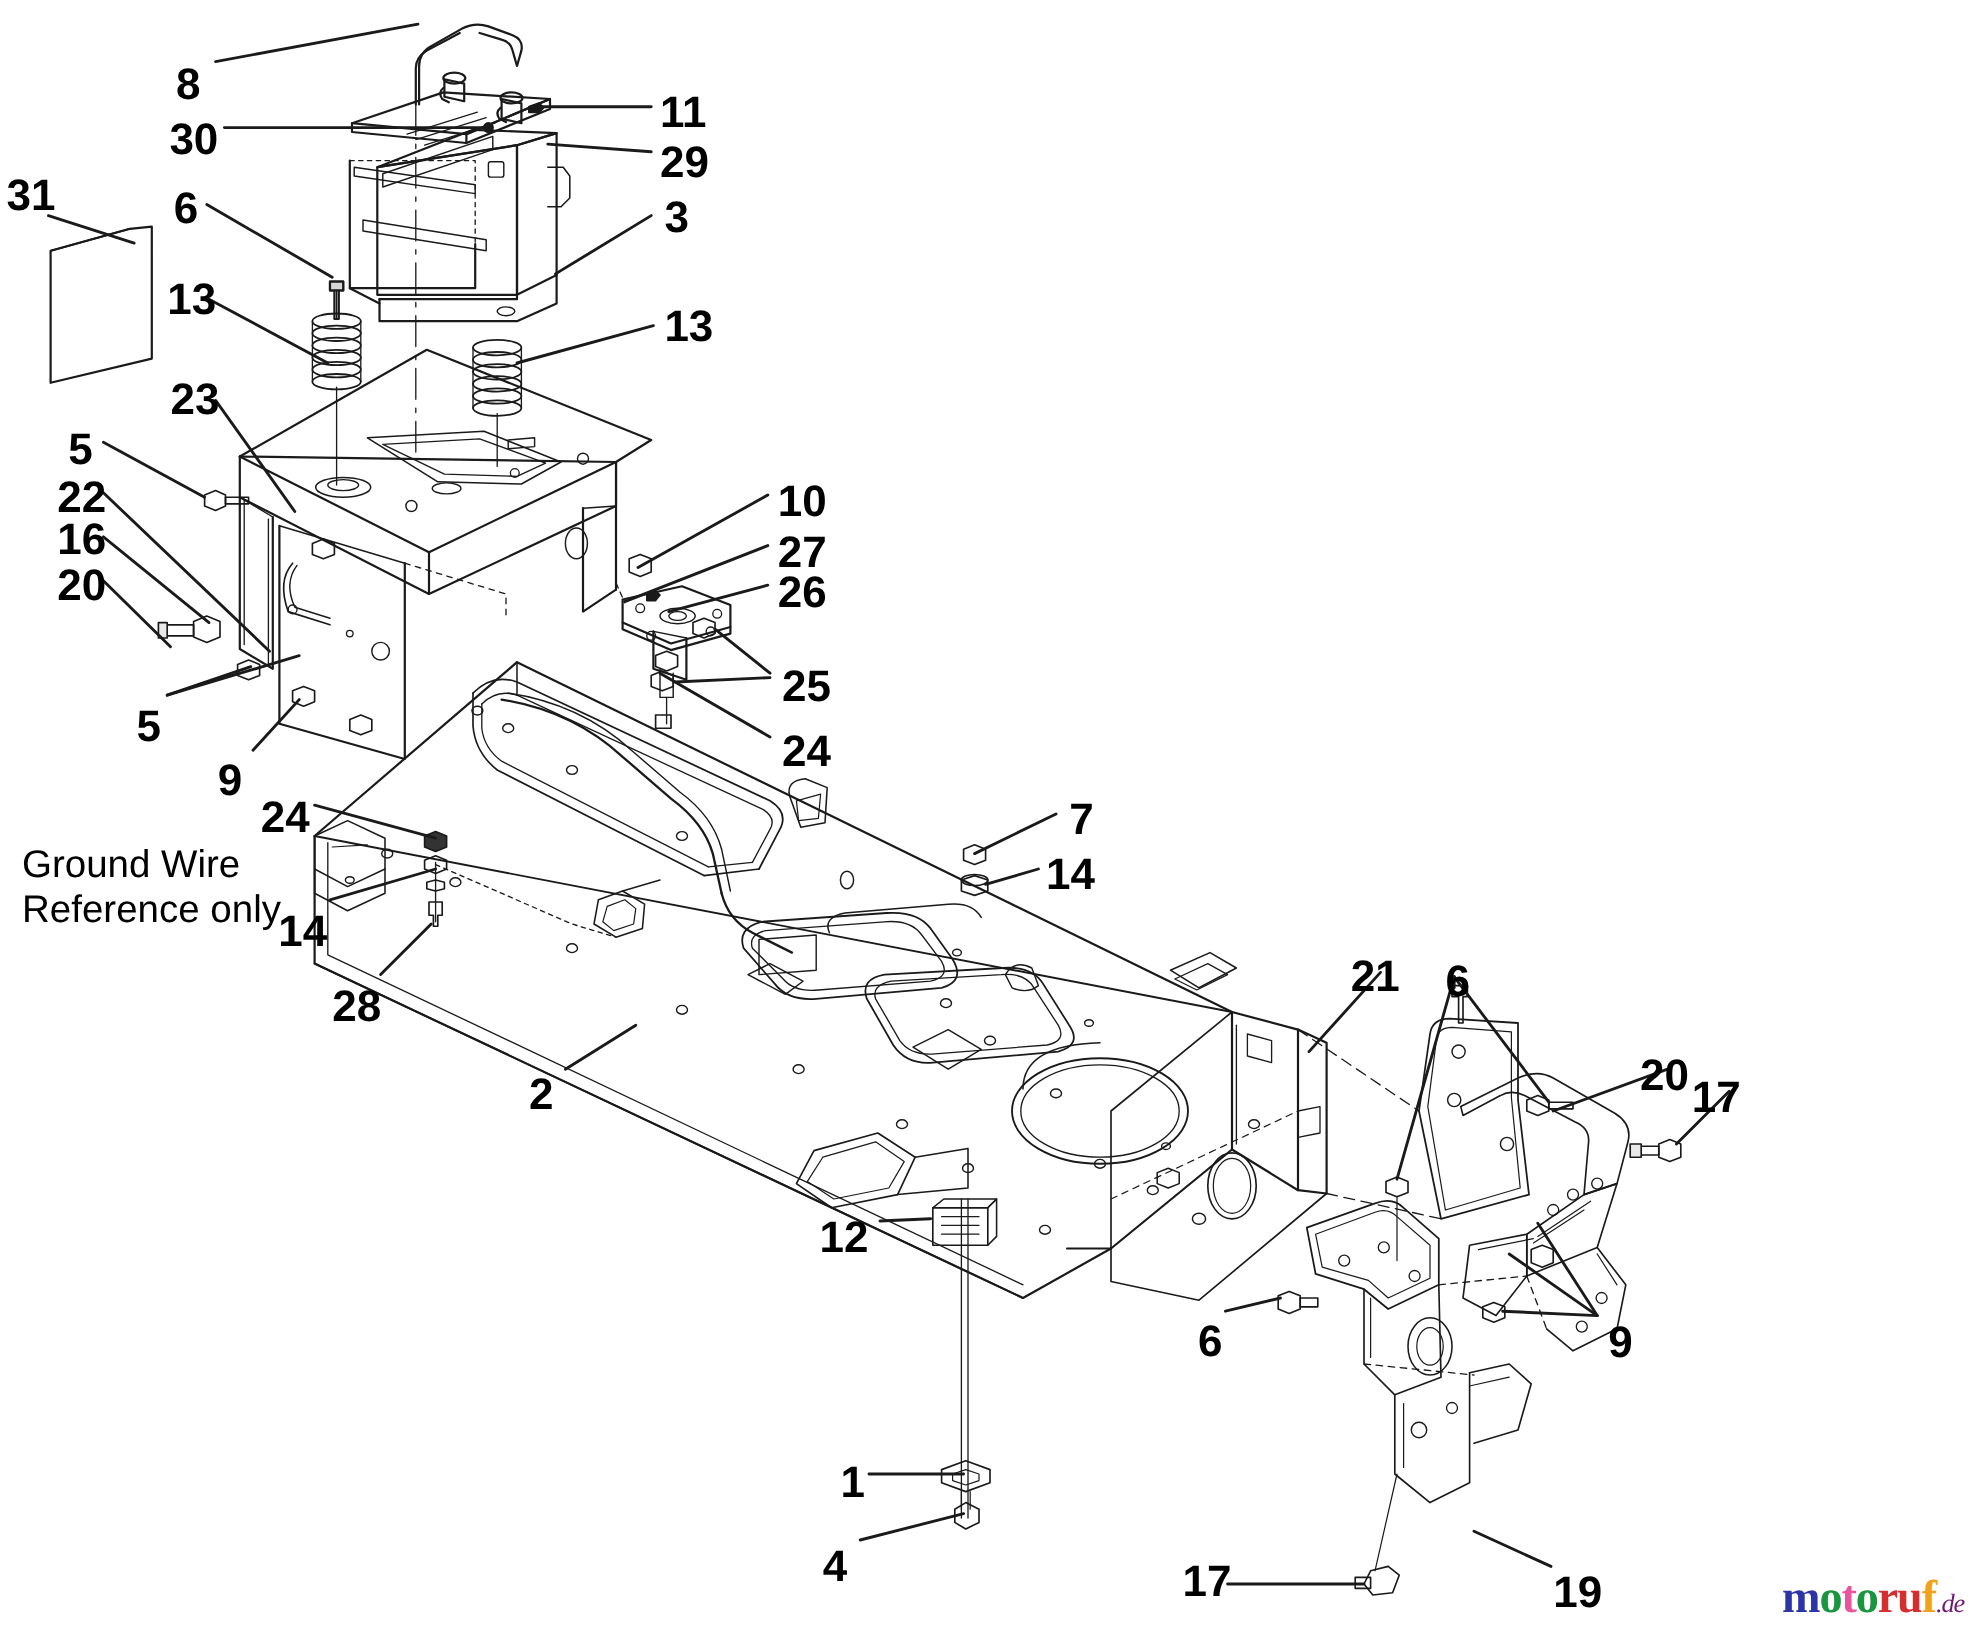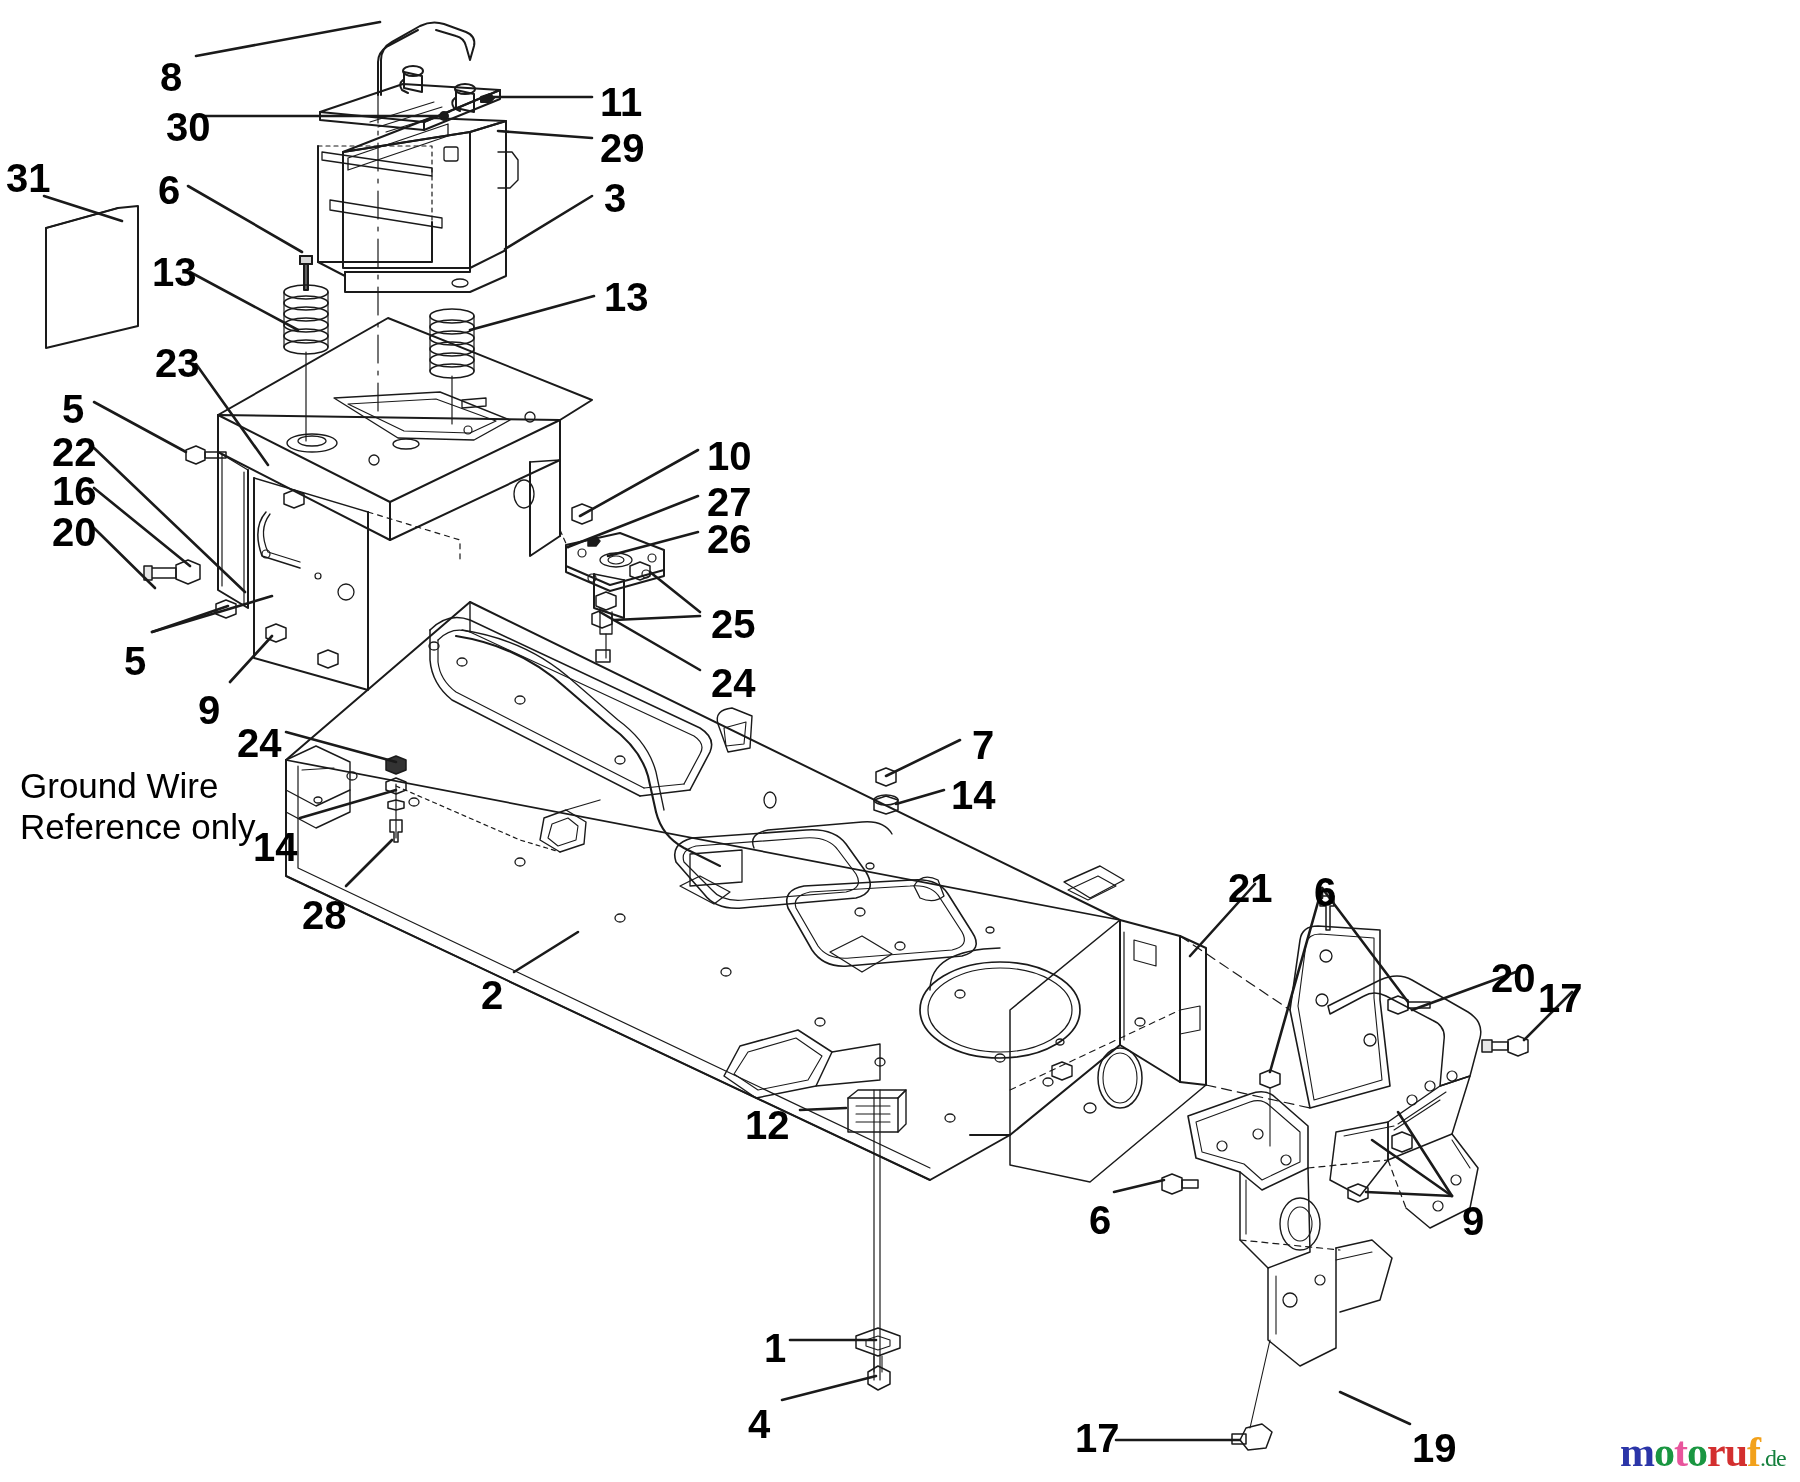--- a/index.html
+++ b/index.html
@@ -393,21 +393,21 @@
       <path d="M1114 1192 L1164 1180"></path>
       <path d="M790 1340 L876 1340"></path>
       <path d="M782 1400 L876 1376"></path>
       <path d="M1116 1440 L1240 1440"></path>
       <path d="M1410 1424 L1340 1392"></path>
     </g>
   </svg>
 
   <div class="lbl n" style="left:160px;top:57px;">8</div>
   <div class="lbl n" style="left:600px;top:82px;">11</div>
-  <div class="lbl n" style="left:166px;top:107px;">30</div>
+  <div class="lbl n" style="left:154px;top:107px;">30</div>
   <div class="lbl n" style="left:600px;top:128px;">29</div>
   <div class="lbl n" style="left:6px;top:158px;">31</div>
   <div class="lbl n" style="left:158px;top:170px;">6</div>
   <div class="lbl n" style="left:604px;top:178px;">3</div>
   <div class="lbl n" style="left:152px;top:252px;">13</div>
   <div class="lbl n" style="left:604px;top:277px;">13</div>
   <div class="lbl n" style="left:155px;top:343px;">23</div>
   <div class="lbl n" style="left:62px;top:389px;">5</div>
   <div class="lbl n" style="left:52px;top:432px;">22</div>
   <div class="lbl n" style="left:52px;top:471px;">16</div>
@@ -434,16 +434,16 @@
   <div class="lbl n" style="left:1089px;top:1200px;">6</div>
   <div class="lbl n" style="left:764px;top:1328px;">1</div>
   <div class="lbl n" style="left:748px;top:1404px;">4</div>
   <div class="lbl n" style="left:1075px;top:1418px;">17</div>
   <div class="lbl n" style="left:1412px;top:1428px;">19</div>
 
   <div class="note" style="left:20px;top:765px;">Ground Wire</div>
   <div class="note" style="left:20px;top:806px;">Reference only</div>
 
   <div class="wm" style="left:1620px;top:1428px;">
-    <span style="color: rgb(43, 53, 168);">m</span><span style="color: rgb(26, 150, 65);">o</span><span style="color: rgb(232, 85, 156);">t</span><span style="color: rgb(26, 150, 65);">o</span><span style="color: rgb(211, 47, 47);">r</span><span style="color: rgb(211, 47, 47);">u</span><span style="color: rgb(242, 161, 27);">f</span><span class="sm" style="color: #15803d;">.de</span>
+    <span style="color: rgb(43, 53, 168);">m</span><span style="color: rgb(26, 150, 65);">o</span><span style="color: rgb(232, 85, 156);">t</span><span style="color: rgb(26, 150, 65);">o</span><span style="color: rgb(211, 47, 47);">r</span><span style="color: rgb(211, 47, 47);">u</span><span style="color: rgb(242, 161, 27);">f</span><span class="sm" style="color: #701a75; font-style: italic;">.de</span>
   </div>
 
 </div>
 
 </body></html>

